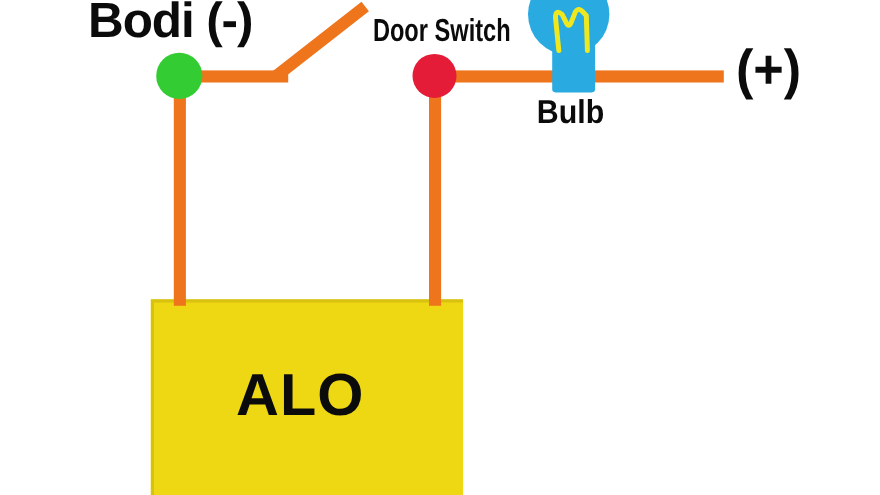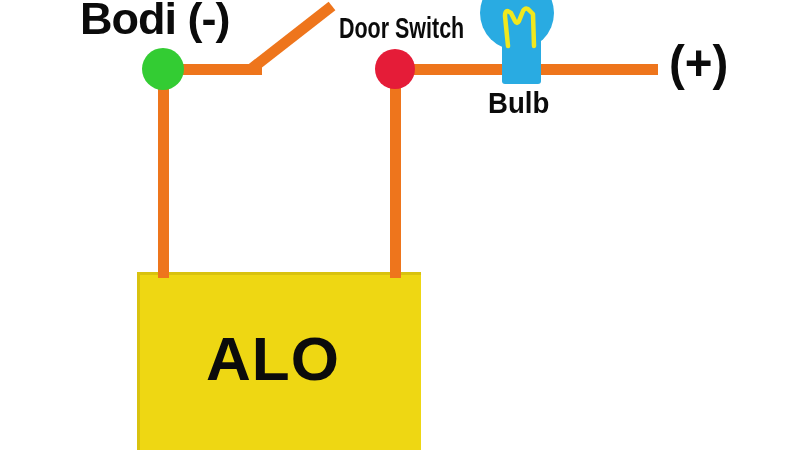--- a/index.html
+++ b/index.html
@@ -108,21 +108,21 @@
     left:137px; top:272px; width:284px; height:178px;
     background:var(--box-fill);
     box-shadow:inset 3px 3px 0 rgba(120,100,0,0.18);
     z-index:1;
     display:flex;
     align-items:center;
     justify-content:center;
   }
   .label-alo{
     position:static;
-    font-size:62px;
+    font-size:54px;
     letter-spacing:1px;
     transform:translate(-6px,-2px);
   }
 </style>
 </head>
 <body>
 
 <div class="canvas">
 
   <div class="component-box">

